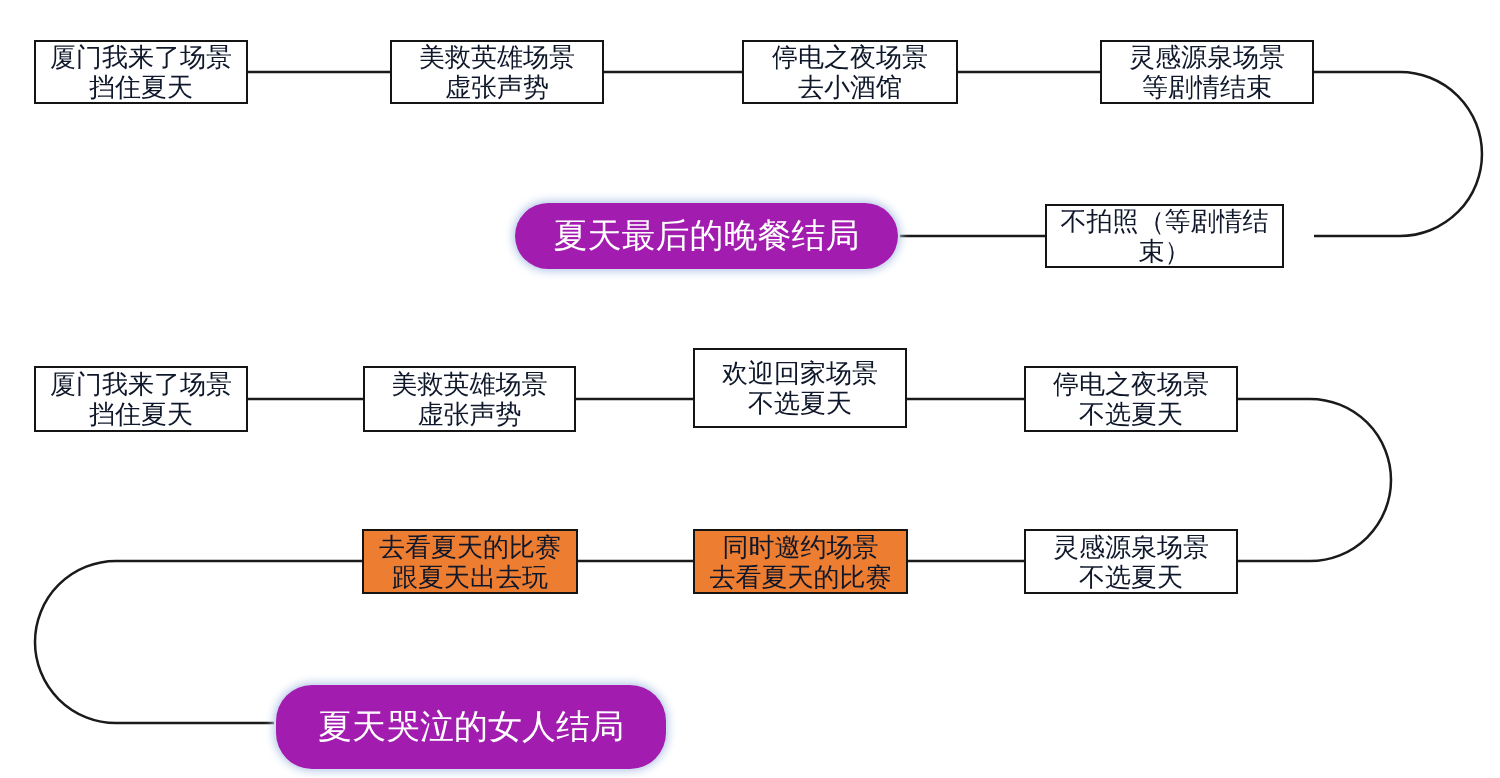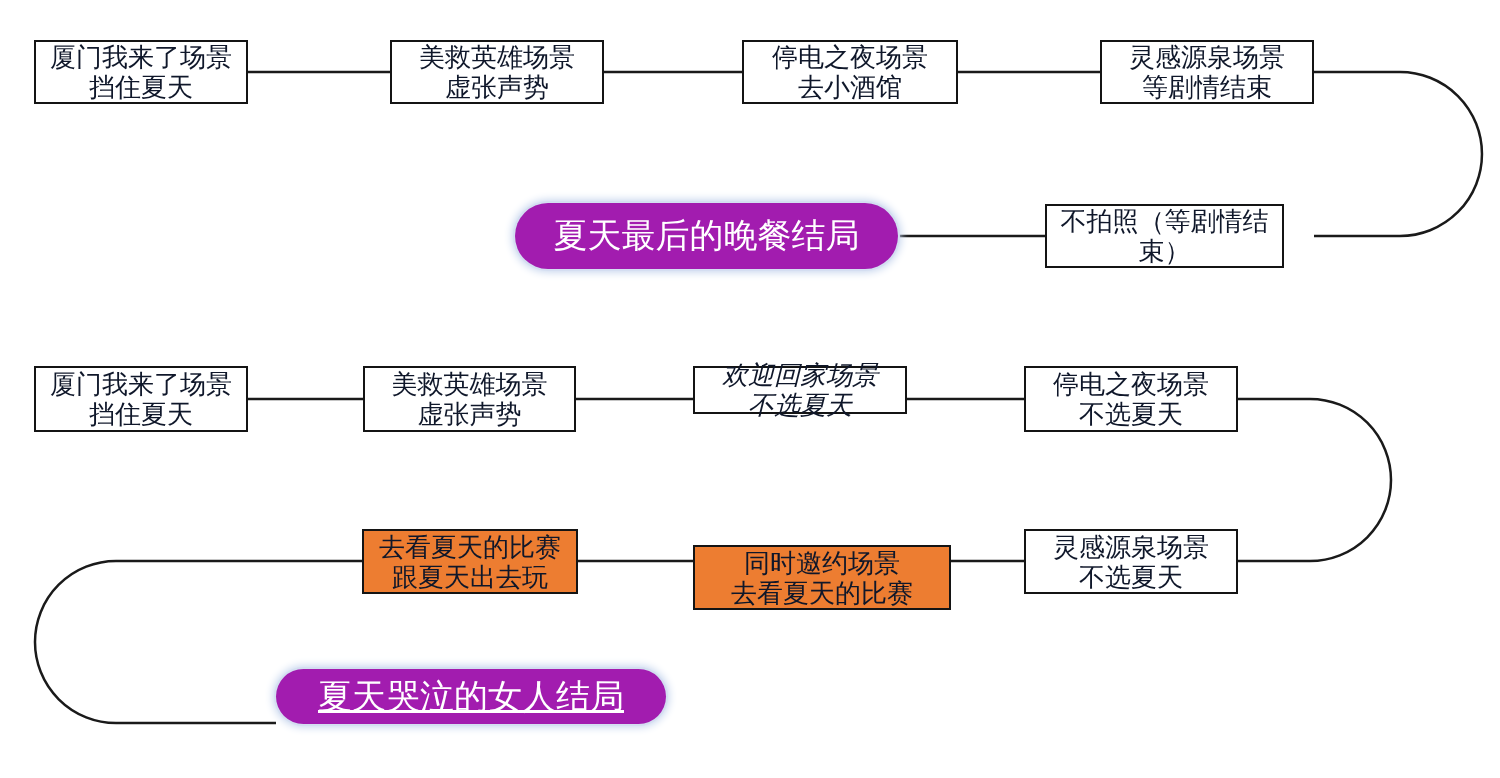--- a/index.html
+++ b/index.html
@@ -113,42 +113,42 @@
   <div class="scene-box" style="left:34px; top:366px; width:214px; height:66px;">
     <span>厦门我来了场景</span>
     <span>挡住夏天</span>
   </div>
 
   <div class="scene-box" style="left:363px; top:366px; width:213px; height:66px;">
     <span>美救英雄场景</span>
     <span>虚张声势</span>
   </div>
 
-  <div class="scene-box" style="left:693px; top:366px; width:214px; height:48px;font-style:italic;">
+  <div class="scene-box" style="left:693px; top:348px; width:214px; height:80px;">
     <span>欢迎回家场景</span>
     <span>不选夏天</span>
   </div>
 
   <div class="scene-box" style="left:1024px; top:366px; width:214px; height:66px;">
     <span>停电之夜场景</span>
     <span>不选夏天</span>
   </div>
 
   <div class="scene-box" style="left:1024px; top:529px; width:214px; height:65px;">
     <span>灵感源泉场景</span>
     <span>不选夏天</span>
   </div>
 
-  <div class="scene-box highlight" style="left:693px; top:529px; width:258px; height:65px;margin-top:16px;">
+  <div class="scene-box highlight" style="left:693px; top:529px; width:215px; height:65px;">
     <span>同时邀约场景</span>
     <span>去看夏天的比赛</span>
   </div>
 
   <div class="scene-box highlight" style="left:362px; top:529px; width:216px; height:65px;">
     <span>去看夏天的比赛</span>
     <span>跟夏天出去玩</span>
   </div>
 
-  <div class="ending-pill" style="left:276px; top:669px; width:390px; height:55px;text-decoration:underline;">
+  <div class="ending-pill" style="left:276px; top:685px; width:390px; height:84px;">
     <span>夏天哭泣的女人结局</span>
   </div>
 
 </div>
 
 </body></html>

